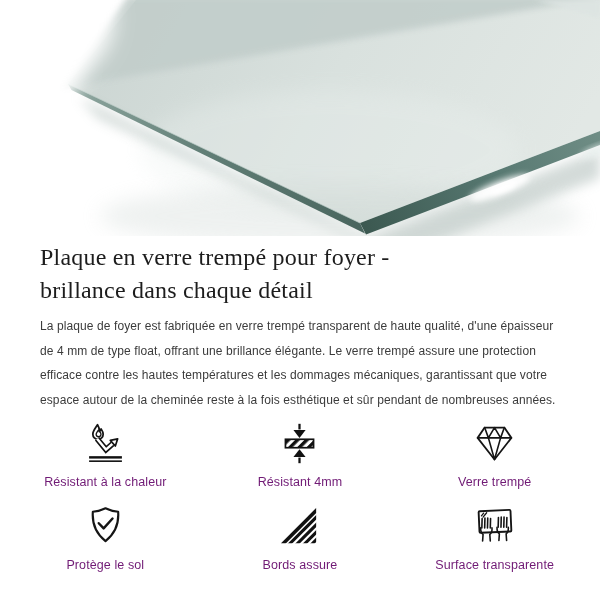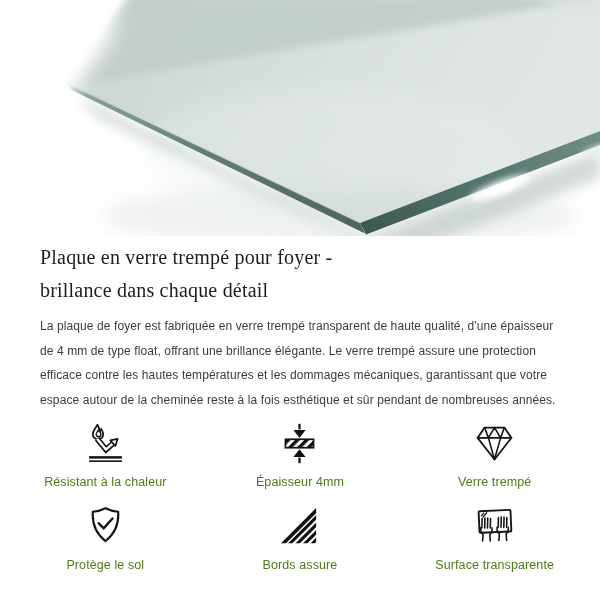--- a/index.html
+++ b/index.html
@@ -6,36 +6,36 @@
   body{
     width:600px;height:600px;overflow:hidden;background:#ffffff;
     font-family:"Liberation Sans",sans-serif;color:#1d1d1d;
   }
   .page{width:600px;height:600px;position:relative;}
   .hero{margin:0;padding:0;height:236px;display:block;}
   .hero svg{display:block;}
   .text-block{padding:0 40px;}
   .title{
     font-family:"Liberation Serif","DejaVu Serif",serif;
-    font-size:20px;line-height:33px;font-weight:500;
+    font-size:24px;line-height:33px;font-weight:500;
     color:#1d1d1d;margin:5px 0 7px 0;letter-spacing:.2px;
   }
   .desc{
     font-size:12px;line-height:24.5px;color:#3b3b3b;
     margin:0 0 9px 0;max-width:524px;letter-spacing:.1px;
   }
   .features{
     display:grid;grid-template-columns:repeat(3,1fr);
     row-gap:14px;padding:0 8px;margin-top:2px;
   }
   .feature{display:flex;flex-direction:column;align-items:center;}
   .ficon{width:45px;height:45px;display:block;}
   .ficon svg{width:45px;height:45px;display:block;}
   .flabel{
-    margin-top:8px;font-size:12.5px;line-height:16px;color:#4d7c0f;
+    margin-top:8px;font-size:12.5px;line-height:16px;color:#701a75;
     text-align:center;letter-spacing:.1px;
   }
 </style>
 </head>
 <body>
 
 <div class="page">
 
   <figure class="hero">
     <svg viewBox="0 0 600 236" width="600" height="236" xmlns="http://www.w3.org/2000/svg">
@@ -131,21 +131,21 @@
               <rect width="3.6" height="7" fill="#111111"></rect>
             </pattern>
           </defs>
           <rect x="9" y="19.5" width="30" height="9" fill="url(#hatch)" stroke="#111111" stroke-width="1.8"></rect>
           <path d="M24 3 V9" stroke="#111111" stroke-width="2.4"></path>
           <polygon points="17.5,9.5 30.5,9.5 24,18" fill="#111111"></polygon>
           <path d="M24 45 V39" stroke="#111111" stroke-width="2.4"></path>
           <polygon points="17.5,38.5 30.5,38.5 24,30" fill="#111111"></polygon>
         </svg>
       </span>
-      <span class="flabel">Épaisseur 4mm</span>
+      <span class="flabel">Résistant 4mm</span>
     </div>
 
     <div class="feature">
       <span class="ficon">
         <svg viewBox="0 0 48 48" fill="none" stroke="#151515" stroke-linecap="round" stroke-linejoin="round">
           <polygon points="6,18 13.5,7 34.5,7 42,18 24,41" stroke-width="1.9"></polygon>
           <path d="M6,18 H42" stroke-width="1.7"></path>
           <path d="M13.5,7 L17.5,18 L24,7 L30.5,18 L34.5,7" stroke-width="1.7"></path>
           <path d="M17.5,18 L24,41 L30.5,18" stroke-width="1.7"></path>
         </svg>

